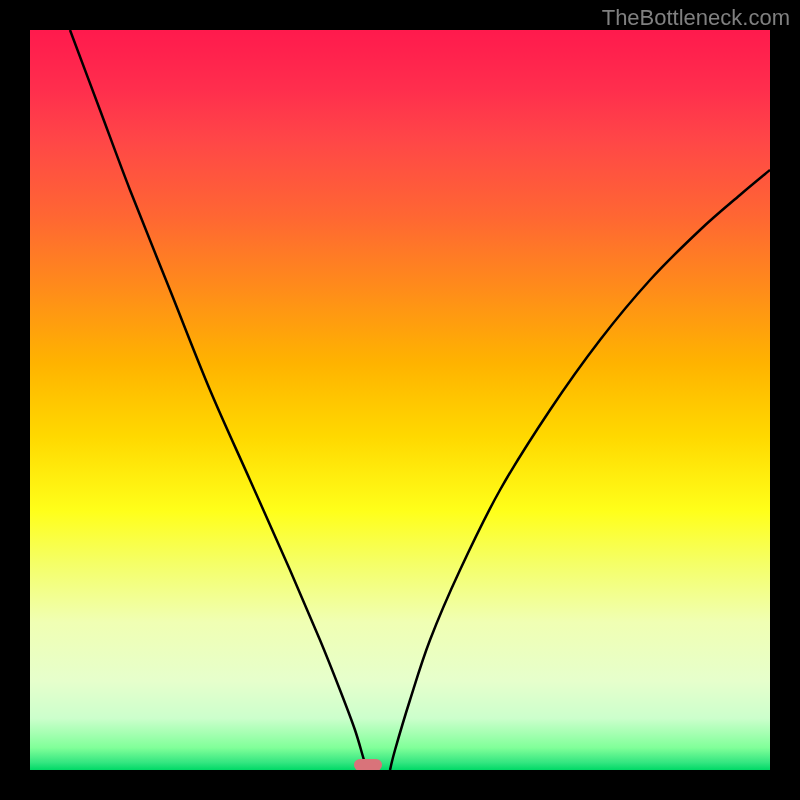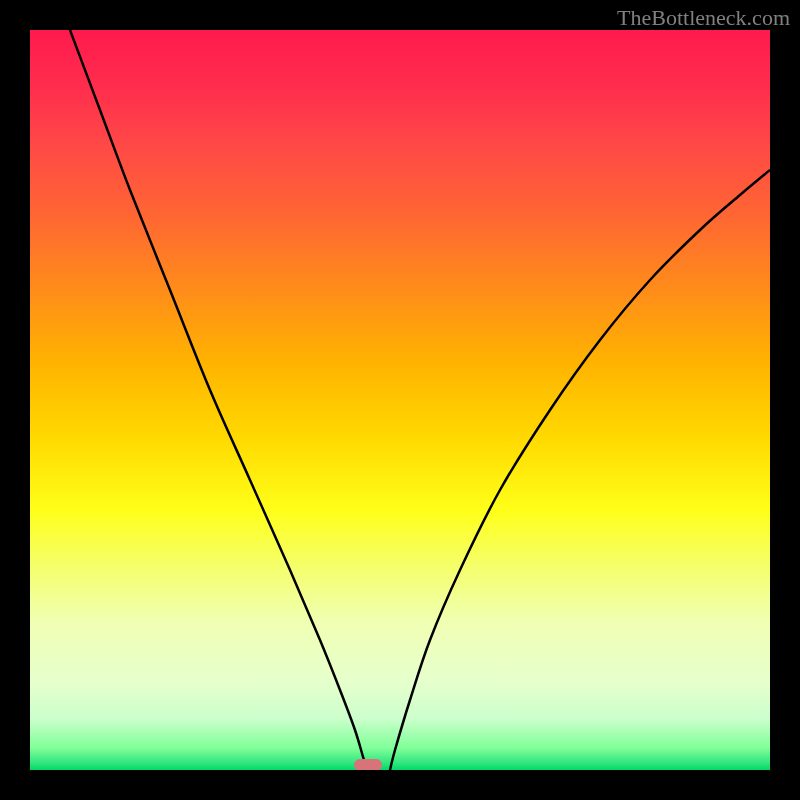--- a/index.html
+++ b/index.html
@@ -12,21 +12,21 @@
       height: 800px;
       background: #000;
       position: relative;
       overflow: hidden;
     }
     .watermark {
       position: absolute;
       top: 5px;
       right: 10px;
       color: #808080;
-      font-family: Liberation Serif, serif;
+      font-family: Liberation Sans, sans-serif;
       font-size: 22px;
       z-index: 10;
     }
     .plot-area {
       position: absolute;
       top: 30px;
       left: 30px;
       width: 740px;
       height: 740px;
       overflow: hidden;

